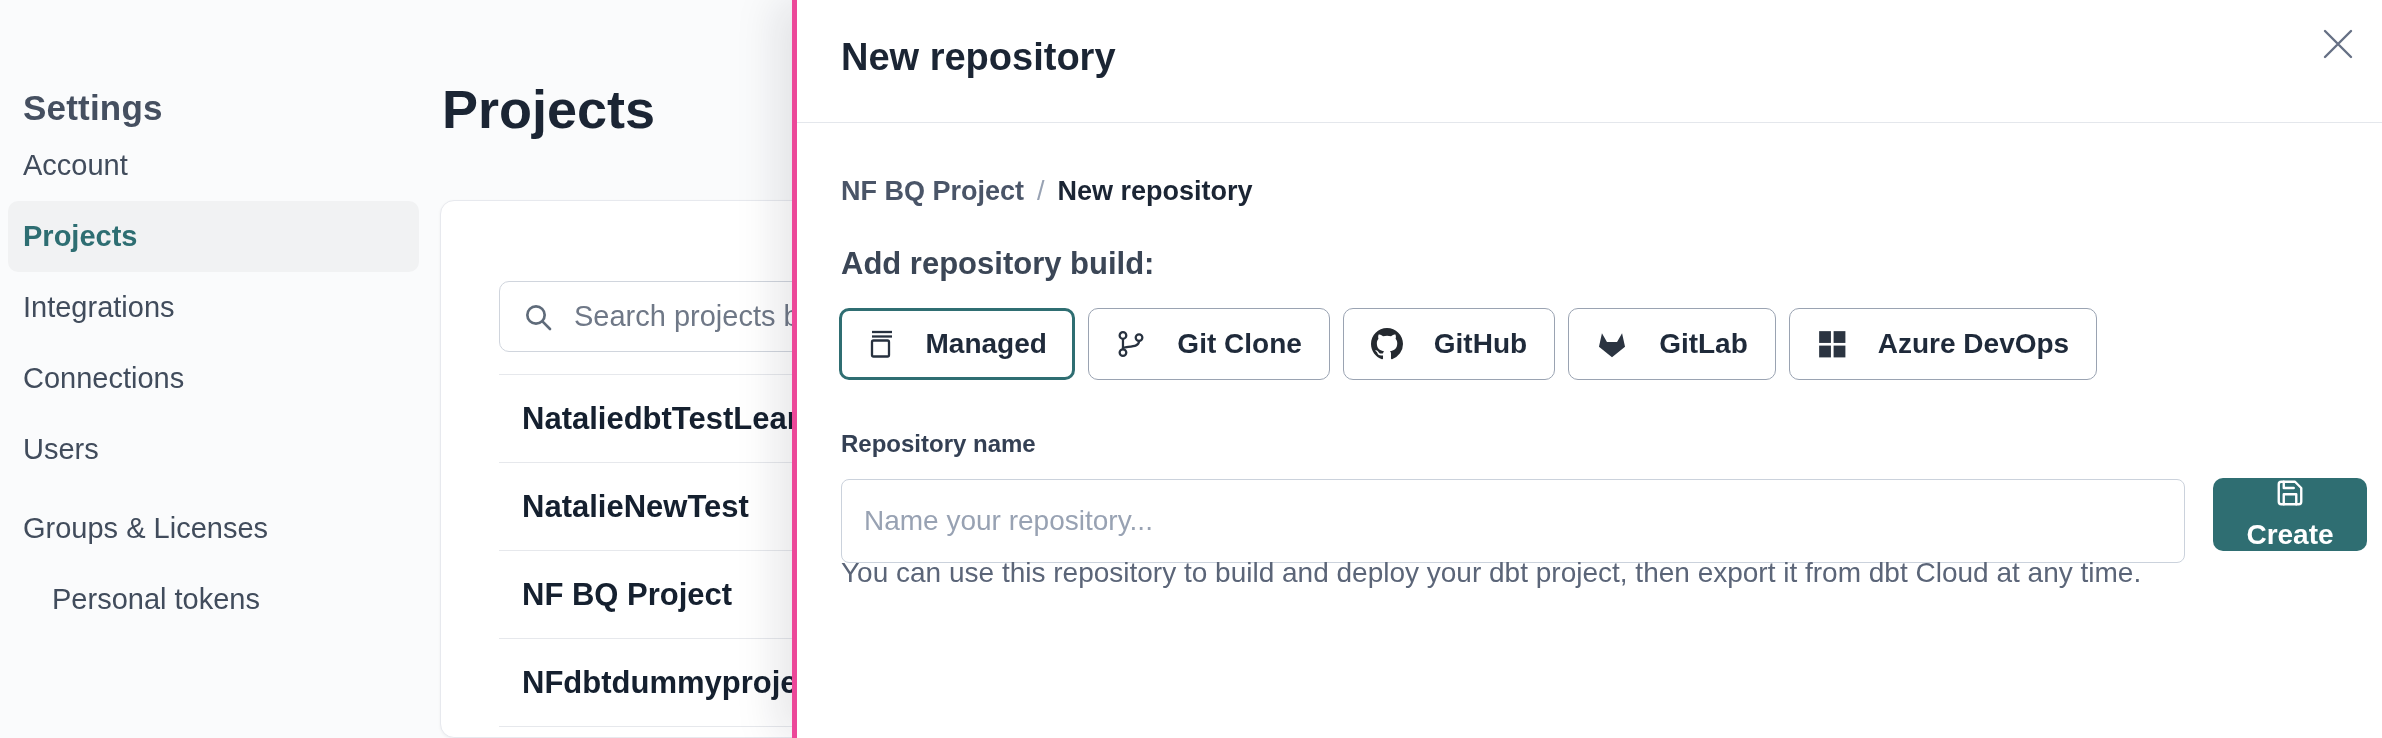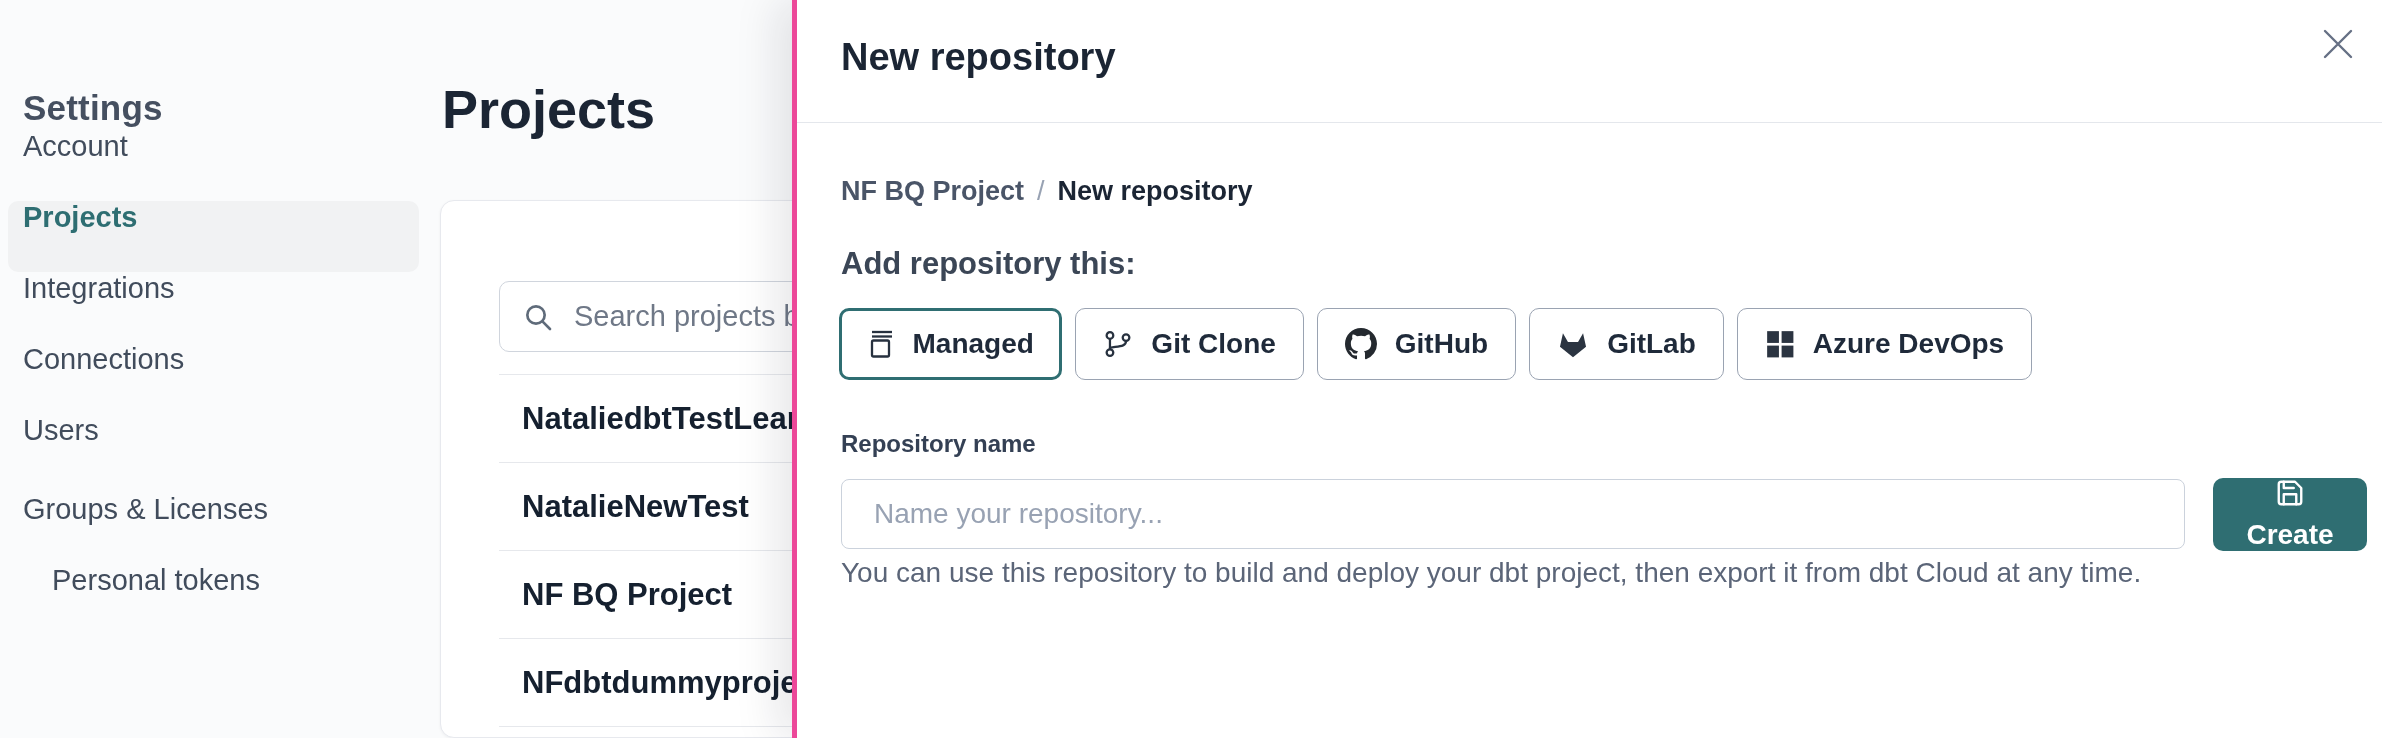--- a/index.html
+++ b/index.html
@@ -4,21 +4,21 @@
 <style>
   * { margin:0; padding:0; box-sizing:border-box; }
   html,body { width:2382px; height:738px; }
   body { font-family:"Liberation Sans", sans-serif; background:#FAFBFC; overflow:hidden; }
   .page { position:relative; width:2382px; height:738px; background:#FAFBFC; overflow:hidden; }
 
   
   .sidebar { position:absolute; left:0; top:0; width:440px; height:734px; }
   .settings-title { position:absolute; left:23px; top:88px; font-size:35px; font-weight:700; color:#454F60; letter-spacing:.2px; }
   .nav { position:absolute; left:0; top:130px; width:440px; display:flex; flex-direction:column; }
-  .nav-item { position:relative; height:71px; display:flex; padding-left:23px; font-size:29px; color:#414C5C; cursor:pointer; }
+  .nav-item { position:relative; height:71px; display:flex; align-items:center; padding-left:23px; font-size:29px; color:#414C5C; cursor:pointer; }
   .nav-item.selected { margin:0 21px 0 8px; padding-left:15px; background:#F1F2F3; border-radius:10px; color:#2E6E72; font-weight:700; }
   .nav-item.indented { padding-left:52px; }
   .nav-item.pre-gap { margin-top:8px; }
   .nav-item .chevron { position:absolute; left:337px; top:50%; transform:translateY(-50%); width:22px; height:14px; }
 
   
   .main-title { position:absolute; left:442px; top:78px; font-size:54px; font-weight:700; color:#1B2534; }
   .card { position:absolute; left:440px; top:200px; width:1942px; height:538px; background:#FFFFFF; border:1px solid #E7E9EE; border-radius:14px; box-shadow:0 1px 3px rgba(16,24,40,.05); }
   .search-box { position:absolute; left:58px; top:80px; width:1500px; height:71px; border:1.5px solid #D0D5DD; border-radius:10px; background:#fff; display:flex; align-items:center; padding:0 22px; }
   .search-box svg { flex:0 0 auto; margin-right:20px; }
@@ -31,24 +31,24 @@
   .modal { position:absolute; left:792px; top:0; width:1590px; height:738px; background:#FFFFFF; border-left:5px solid #ec4899; box-shadow:-16px 0 40px rgba(16,24,40,.10); }
   .modal-header { position:relative; height:123px; border-bottom:1px solid #E4E7EC; }
   .modal-title { position:absolute; left:44px; top:36px; font-size:38px; font-weight:700; color:#1B2534; }
   .close-btn { position:absolute; right:22px; top:22px; width:44px; height:44px; display:flex; align-items:center; justify-content:center; background:none; border:none; cursor:pointer; }
   .breadcrumb { position:absolute; left:44px; top:176px; display:flex; align-items:center; gap:13px; font-size:27px; }
   .crumb-parent { color:#4A5568; font-weight:600; cursor:pointer; }
   .crumb-sep { color:#98A2B3; font-weight:400; }
   .crumb-current { color:#1B2534; font-weight:700; }
   .section-heading { position:absolute; left:44px; top:246px; font-size:31px; font-weight:700; color:#3B4656; }
   .options-row { position:absolute; left:42px; top:308px; display:flex; gap:13px; }
-  .option-btn { height:72px; display:flex; align-items:center; gap:18px; padding:0 27px; background:#fff; border:1.5px solid #9AA3B2; border-radius:10px; font-family:"Liberation Sans",sans-serif; font-size:28px; font-weight:700; color:#1F2A3A; cursor:pointer; white-space:nowrap; }
+  .option-btn { height:72px; display:flex; align-items:center; gap:31px; padding:0 27px; background:#fff; border:1.5px solid #9AA3B2; border-radius:10px; font-family:"Liberation Sans",sans-serif; font-size:28px; font-weight:700; color:#1F2A3A; cursor:pointer; white-space:nowrap; }
   .option-btn.selected { border:3px solid #2F6E72; padding:0 25.5px; }
   .field-label { position:absolute; left:44px; top:430px; font-size:24px; font-weight:700; color:#344054; }
-  .repo-input { position:absolute; left:44px; top:479px; width:1344px; height:70px; border:1.5px solid #CBD2DC; border-radius:8px; padding:0 32px; font-family:"Liberation Sans",sans-serif; font-size:28px; color:#4c1d95; outline:none; }
+  .repo-input { position:absolute; left:44px; top:479px; width:1344px; height:84px; border:1.5px solid #CBD2DC; border-radius:8px; padding:0 22px; font-family:"Liberation Sans",sans-serif; font-size:28px; color:#4c1d95; outline:none; }
   .repo-input::placeholder { color:#98A2B3; opacity:1; }
   .create-btn { position:absolute; left:1416px; top:478px; width:154px; height:73px; background:#2F6E72; border:none; border-radius:10px; display:flex; align-items:center; justify-content:center; gap:11px; color:#FFFFFF; font-family:"Liberation Sans",sans-serif; font-size:28px; font-weight:600; cursor:pointer;flex-direction:column; }
   .helper-text { position:absolute; left:44px; top:557px; font-size:28px; color:#5B6578;text-align:center; }
 </style>
 </head>
 <body>
 
 <div class="page">
 
   <div class="sidebar">
@@ -113,21 +113,21 @@
           </svg>
       </button>
     </div>
 
     <div class="breadcrumb">
       <span class="crumb-parent">NF BQ Project</span>
       <span class="crumb-sep">/</span>
       <span class="crumb-current">New repository</span>
     </div>
 
-    <div class="section-heading">Add repository this:</div>
+    <div class="section-heading">Add repository build:</div>
 
     <div class="options-row">
       <button class="option-btn selected">
         <svg width="27" height="31" viewBox="0 0 27 31" fill="none">
             <path d="M4 3 H24" stroke="#27313F" stroke-width="2.3"></path>
             <path d="M4 7.5 H24" stroke="#27313F" stroke-width="2.3"></path>
             <rect x="4" y="11.5" width="17" height="16" rx="1.5" stroke="#27313F" stroke-width="2.3"></rect>
           </svg>
         <span>Managed</span>
       </button>

